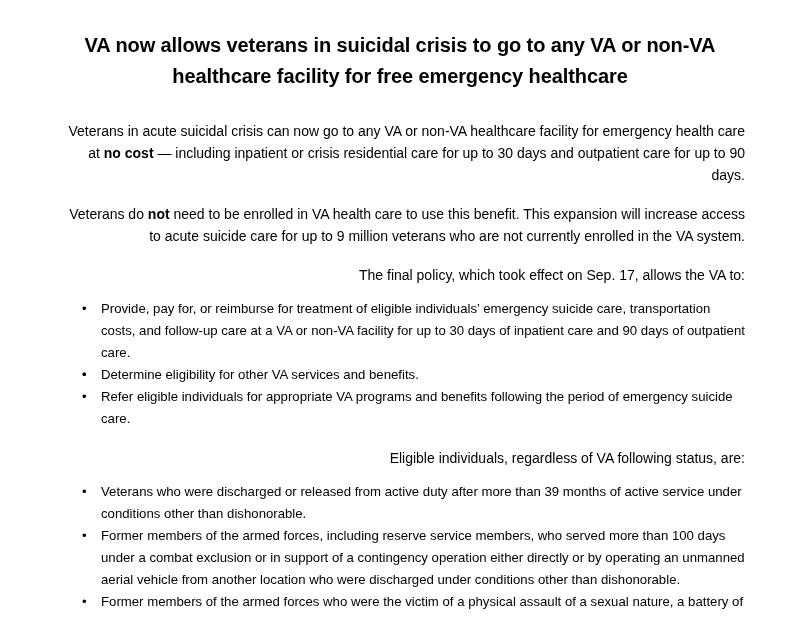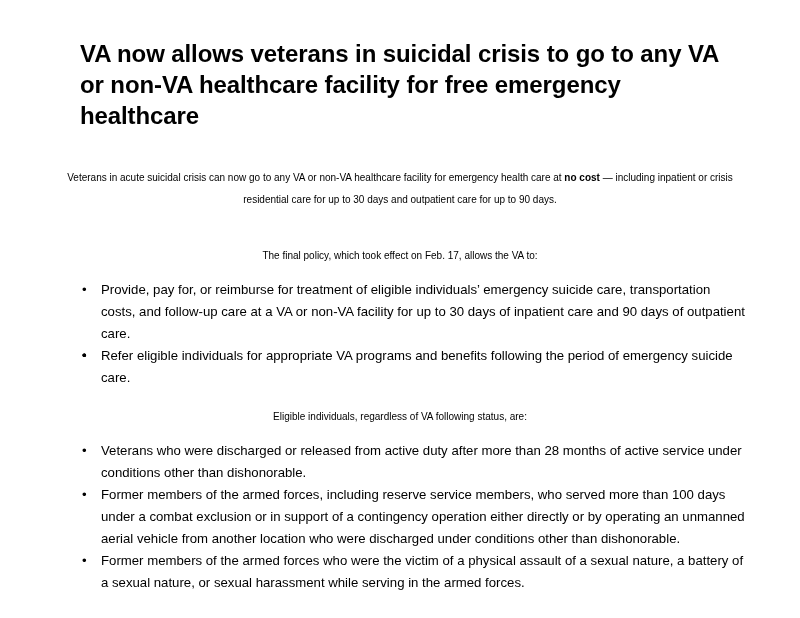--- a/index.html
+++ b/index.html
@@ -18,38 +18,38 @@
 
   .page {
     position: relative;
     width: 800px;
     height: 618px;
     box-sizing: border-box;
     background: #ffffff;
   }
 
   .doc-title {
-    margin: 8px;
+    margin: 0;
     padding: 30px 72px 0 72px;
-    font-size: 24px;
+    font-size: 20px;
     font-weight: bold;
     line-height: 31px;
-    text-align: left;
+    text-align: center;
     letter-spacing: -0.1px;
   }
 
   .body-wrap {
     padding: 0 55px 0 55px;
   }
 
   p.para {
     margin: 0;
-    font-size: 10px;
+    font-size: 14px;
     line-height: 22px;
-    text-align: center;
+    text-align: right;
   }
 
   .gap-1  { height: 28px; }
   .gap-2  { height: 17px; }
   .gap-3  { height: 17px; }
   .gap-4  { height: 12px; }
   .gap-5  { height: 17px; }
   .gap-6  { height: 12px; }
 
   ul.bullets {
@@ -84,40 +84,41 @@
   <h1 class="doc-title">VA now allows veterans in suicidal crisis to go to any VA or non-VA healthcare facility for free emergency healthcare</h1>
 
   <div class="body-wrap">
 
     <div class="gap-1"></div>
 
     <p class="para"><span>Veterans in acute suicidal crisis can now go to any VA or non-VA healthcare facility for emergency health care at </span><b>no cost</b><span> — including inpatient or crisis residential care for up to 30 days and outpatient care for up to 90 days.</span></p>
 
     <div class="gap-2"></div>
 
+    <p class="para"><span>Veterans do </span><b>not</b><span> need to be enrolled in VA health care to use this benefit. This expansion will increase access to acute suicide care for up to 9 million veterans who are not currently enrolled in the VA system.</span></p>
 
     <div class="gap-3"></div>
 
-    <p class="para">The final policy, which took effect on Feb. 17, allows the VA to:</p>
+    <p class="para">The final policy, which took effect on Sep. 17, allows the VA to:</p>
 
     <div class="gap-4"></div>
 
     <ul class="bullets">
       <li><span class="bullet-dot">•</span><span>Provide, pay for, or reimburse for treatment of eligible individuals’ emergency suicide care, transportation costs, and follow-up care at a VA or non-VA facility for up to 30 days of inpatient care and 90 days of outpatient care.</span></li>
       <li><span class="bullet-dot">•</span></li>
-      <li><span class="bullet-dot">•</span></li>
+      <li><span class="bullet-dot">•</span><span>Determine eligibility for other VA services and benefits.</span></li>
       <li><span class="bullet-dot">•</span><span>Refer eligible individuals for appropriate VA programs and benefits following the period of emergency suicide care.</span></li>
     </ul>
 
     <div class="gap-5"></div>
 
     <p class="para">Eligible individuals, regardless of VA following status, are:</p>
 
     <div class="gap-6"></div>
 
     <ul class="bullets">
-      <li><span class="bullet-dot">•</span><span>Veterans who were discharged or released from active duty after more than 28 months of active service under conditions other than dishonorable.</span></li>
+      <li><span class="bullet-dot">•</span><span>Veterans who were discharged or released from active duty after more than 39 months of active service under conditions other than dishonorable.</span></li>
       <li><span class="bullet-dot">•</span><span>Former members of the armed forces, including reserve service members, who served more than 100 days under a combat exclusion or in support of a contingency operation either directly or by operating an unmanned aerial vehicle from another location who were discharged under conditions other than dishonorable.</span></li>
       <li><span class="bullet-dot">•</span><span>Former members of the armed forces who were the victim of a physical assault of a sexual nature, a battery of a sexual nature, or sexual harassment while serving in the armed forces.</span></li>
     </ul>
 
   </div>
 </div>
 
 </body></html>

